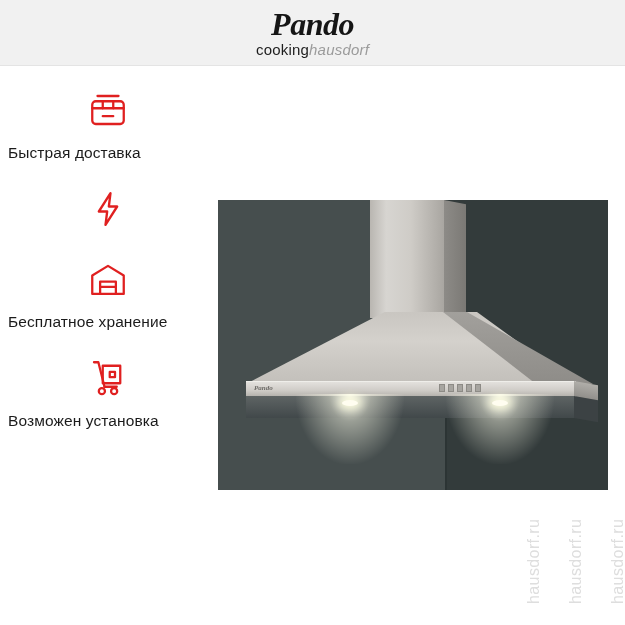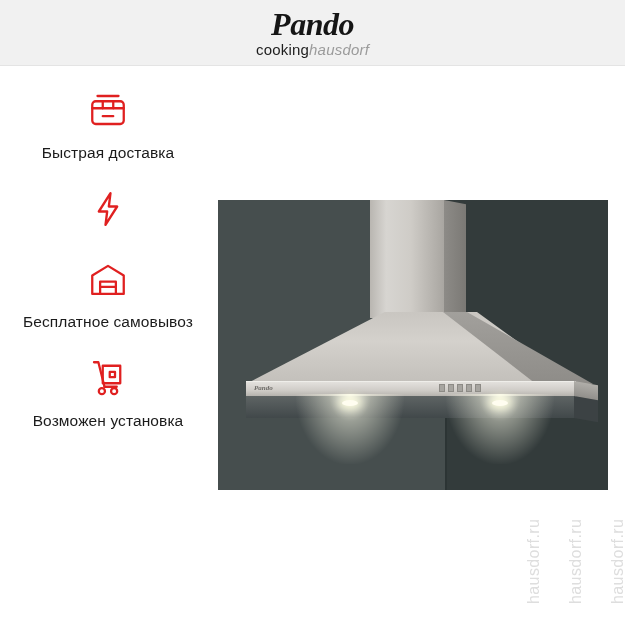--- a/index.html
+++ b/index.html
@@ -46,21 +46,21 @@
   .brand-sub .b2 { color: #9b9b9b; font-style: italic; }
 
   
   .features {
     position: absolute;
     left: 8px; top: 86px;
     width: 200px;
   }
   .feature {
     width: 200px;
-    text-align: center;
+    text-align: left;
     margin-bottom: 22px;
   }
   .feature .ico {
     height: 48px;
     display: flex;
     align-items: center;
     justify-content: center;
   }
   .feature .cap {
     margin-top: 9px;
@@ -247,21 +247,21 @@
     </div>
 
     <div class="feature">
       <div class="ico">
         <svg width="42" height="42" viewBox="0 0 48 48" fill="none" stroke="#e02020" stroke-width="2.6" stroke-linecap="round" stroke-linejoin="round">
           <path d="M6 20 L24 9 L42 20 V41 H6 Z"></path>
           <path d="M15 41 V27 h18 v14"></path>
           <path d="M15 33h18"></path>
         </svg>
       </div>
-      <div class="cap">Бесплатное самовывоз</div>
+      <div class="cap">Бесплатное хранение</div>
     </div>
 
     <div class="feature">
       <div class="ico">
         <svg width="42" height="42" viewBox="0 0 48 48" fill="none" stroke="#e02020" stroke-width="2.6" stroke-linecap="round" stroke-linejoin="round">
           <path d="M8 6 L13 6 L20 34"></path>
           <rect x="18" y="10" width="20" height="20"></rect>
           <rect x="26" y="17" width="6" height="6"></rect>
           <circle cx="17" cy="39" r="3.5"></circle>
           <circle cx="31" cy="39" r="3.5"></circle>

